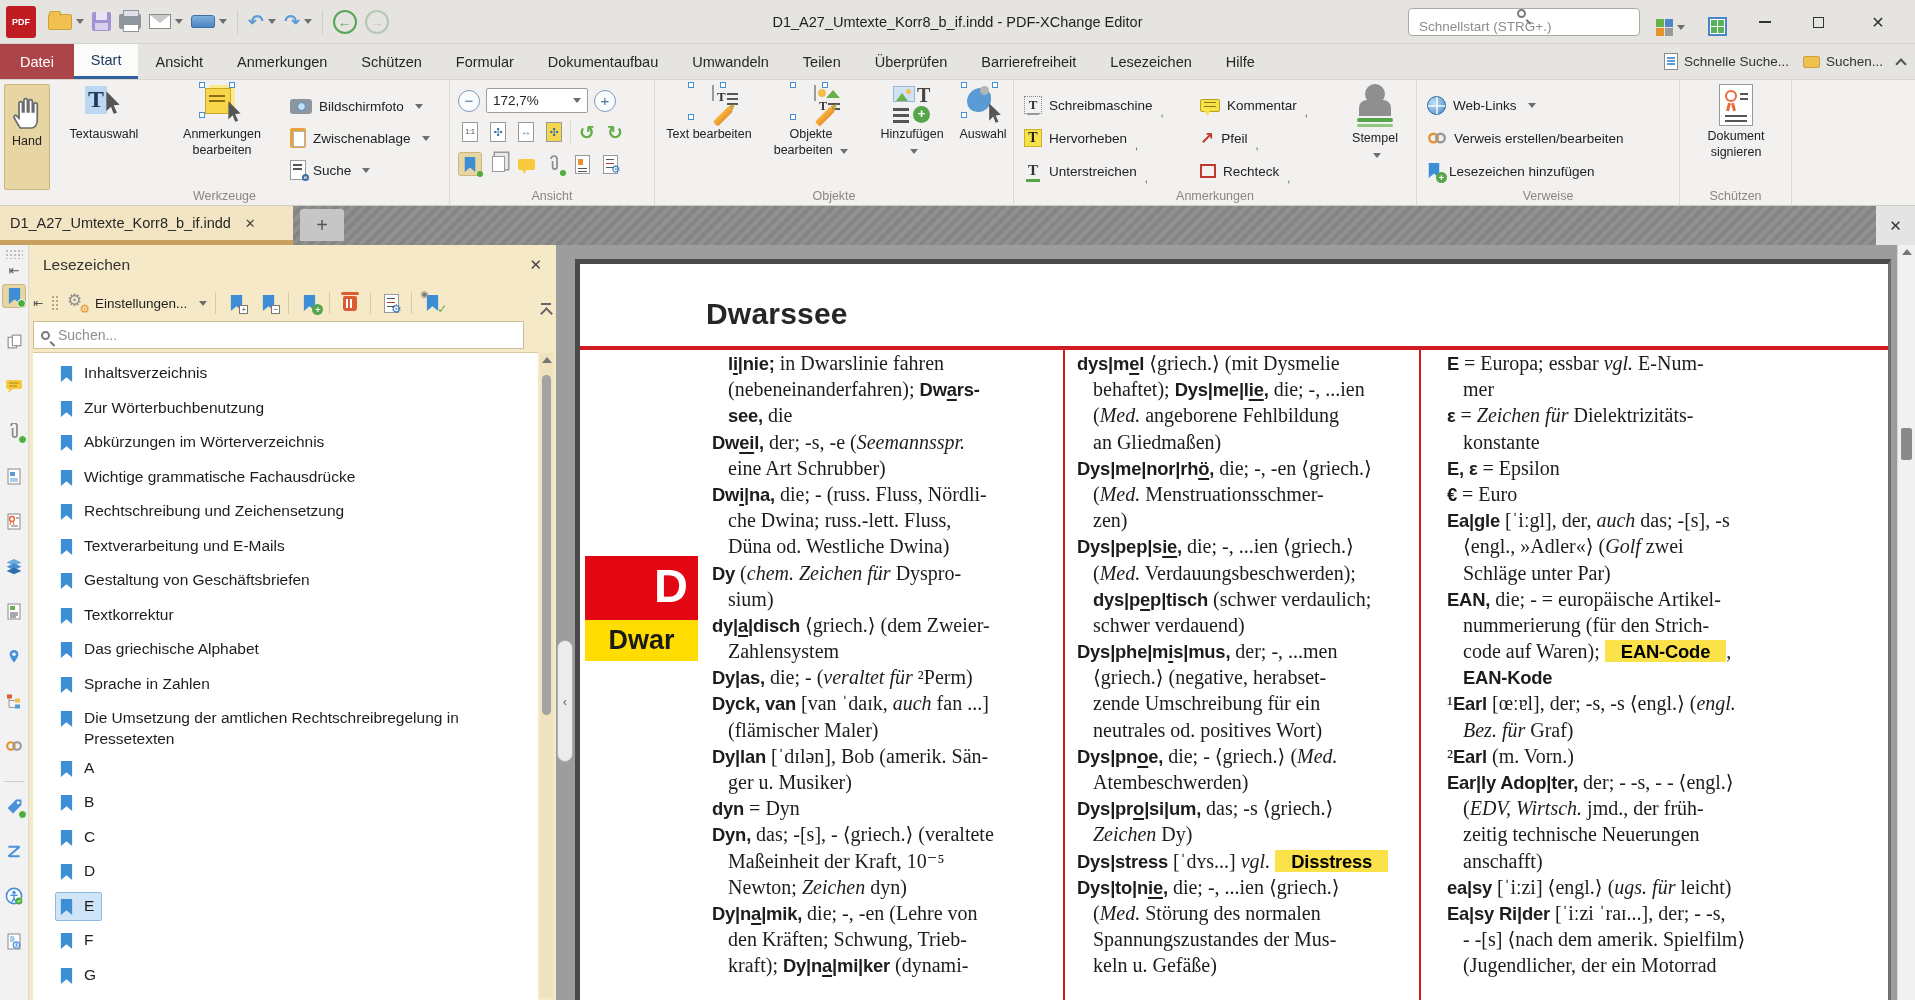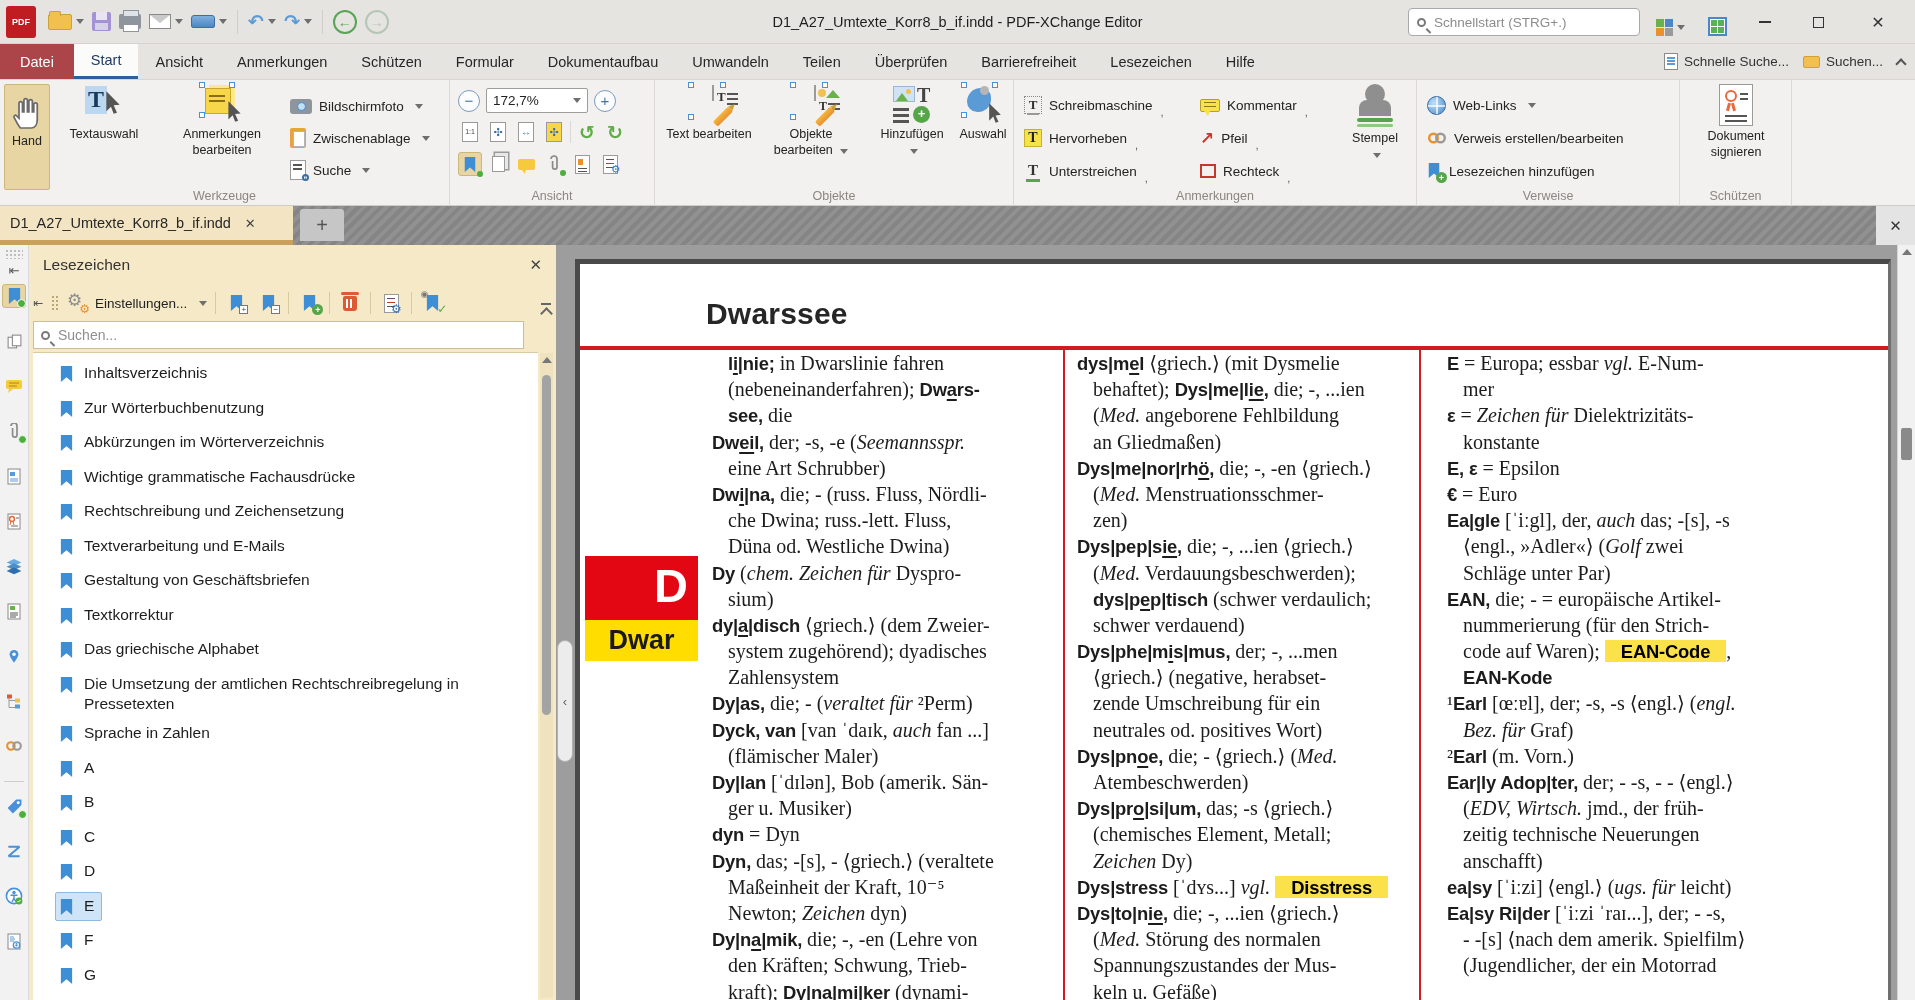--- a/index.html
+++ b/index.html
@@ -20,21 +20,21 @@
   .ic-print{width:22px;height:15px;background:#8f959d;border-radius:2px;position:relative;}
   .ic-print:before{content:"";position:absolute;left:4px;top:-4px;width:14px;height:5px;background:#dfe2e6;border:1px solid #8f959d;}
   .ic-print:after{content:"";position:absolute;left:4px;bottom:-3px;width:14px;height:6px;background:#fff;border:1px solid #8f959d;}
   .ic-mail{width:22px;height:15px;background:#fff;border:1px solid #8a8a8a;position:relative;}
   .ic-mail:before{content:"";position:absolute;left:0;top:0;border-left:10px solid transparent;border-right:10px solid transparent;border-top:8px solid #c9c9c9;}
   .ic-drive{width:24px;height:13px;background:linear-gradient(#7fb0e0,#4e86c2);border-radius:3px 3px 2px 2px;border:1px solid #3f6ea3;}
   .uglyph{font-size:19px;font-weight:bold;color:#5c9bd6;line-height:1;}
   .navc{width:24px;height:24px;border-radius:50%;border:2px solid #57a557;color:#57a557;font-size:14px;display:flex;align-items:center;justify-content:center;}
   .navc.dis{border-color:#b4c7b4;color:#b4c7b4;}
   #wtitle{position:absolute;left:0;right:0;top:0;height:44px;display:flex;align-items:center;justify-content:center;font-size:14.5px;color:#1e1e1e;pointer-events:none;}
-  #qsearch{position:absolute;left:1408px;top:8px;width:232px;height:28px;background:#fff;border:1px solid #a9a9a9;border-radius:4px;display:flex;align-items:center;padding:0 8px;}
+  #qsearch{position:absolute;left:1408px;top:8px;width:232px;height:28px;background:#fff;border:1px solid #a9a9a9;border-radius:4px;display:flex;align-items:center;padding:0 8px;flex-direction:column;}
   #qsearch input{border:none;outline:none;font-size:13.5px;color:#444;width:100%;font-family:inherit;}
   #qsearch input::placeholder{color:#8c8c8c;}
   .mag{width:9px;height:9px;border:2px solid #7a7a7a;border-radius:50%;position:relative;margin-right:6px;flex:none;}
   .mag:after{content:"";position:absolute;left:8px;top:8px;width:6px;height:2px;background:#7a7a7a;transform:rotate(45deg);transform-origin:0 0;}
   .sqset{display:grid;grid-template-columns:8px 8px;grid-gap:1px;}
   .sqset i{width:8px;height:8px;display:block;}
   .gridic{width:19px;height:19px;border:2px solid #4a86c8;display:grid;grid-template-columns:1fr 1fr;grid-gap:1px;padding:1px;background:#fff;}
   .gridic i{background:#59b159;}
   .winbtn{width:46px;height:34px;display:flex;align-items:center;justify-content:center;color:#333;}
   .minb{width:12px;border-bottom:2px solid #333;height:2px;}
@@ -737,29 +737,29 @@
             <path d="M2 1h12v17l-6-5-6 5z" fill="#3e8ed6"></path>
           </svg>
           <span>Das griechische Alphabet</span>
         </span>
       </div>
       <div class="bmi">
         <span class="iw">
           <svg width="15" height="18" viewBox="0 0 16 19">
             <path d="M2 1h12v17l-6-5-6 5z" fill="#3e8ed6"></path>
           </svg>
+          <span>Sprache in Zahlen</span>
+        </span>
+      </div>
+      <div class="bmi">
+        <span class="iw">
+          <svg width="15" height="18" viewBox="0 0 16 19">
+            <path d="M2 1h12v17l-6-5-6 5z" fill="#3e8ed6"></path>
+          </svg>
           <span>Die Umsetzung der amtlichen Rechtschreibregelung in Pressetexten</span>
-        </span>
-      </div>
-      <div class="bmi">
-        <span class="iw">
-          <svg width="15" height="18" viewBox="0 0 16 19">
-            <path d="M2 1h12v17l-6-5-6 5z" fill="#3e8ed6"></path>
-          </svg>
-          <span>Sprache in Zahlen</span>
         </span>
       </div>
       <div class="bmi">
         <span class="iw">
           <svg width="15" height="18" viewBox="0 0 16 19">
             <path d="M2 1h12v17l-6-5-6 5z" fill="#3e8ed6"></path>
           </svg>
           <span>A</span>
         </span>
       </div>
@@ -833,21 +833,20 @@
         <div class="ln c">(nebeneinanderfahren); <b>Dw<span class="st">a</span>rs-</b></div>
         <div class="ln c"><b>see,</b> die</div>
         <div class="ln f"><b>Dw<span class="st">ei</span>l,</b> der; -s, -e (<i>Seemannsspr.</i></div>
         <div class="ln c">eine Art Schrubber)</div>
         <div class="ln f"><b>Dw<span class="st">i</span>|na,</b> die; - (russ. Fluss, Nördli-</div>
         <div class="ln c">che Dwina; russ.-lett. Fluss,</div>
         <div class="ln c">Düna od. Westliche Dwina)</div>
         <div class="ln f"><b>Dy</b> (<i>chem. Zeichen für</i> Dyspro-</div>
         <div class="ln c">sium)</div>
         <div class="ln f"><b>dy|<span class="st">a</span>|disch</b> ⟨griech.⟩ (dem Zweier-</div>
-        <div class="ln c">system zugehörend); dyadisches</div>
         <div class="ln c">Zahlensystem</div>
         <div class="ln f"><b>Dy|as,</b> die; - (<i>veraltet für</i> ²Perm)</div>
         <div class="ln f"><b>Dyck, van</b> [van ˈdaɪk, <i>auch</i> fan ...]</div>
         <div class="ln c">(flämischer Maler)</div>
         <div class="ln f"><b>Dy|lan</b> [ˈdɪlən], Bob (amerik. Sän-</div>
         <div class="ln c">ger u. Musiker)</div>
         <div class="ln f"><b>dyn</b> = Dyn</div>
         <div class="ln f"><b>Dyn,</b> das; -[s], - ⟨griech.⟩ (veraltete</div>
         <div class="ln c">Maßeinheit der Kraft, 10⁻⁵</div>
         <div class="ln c">Newton; <i>Zeichen</i> dyn)</div>
@@ -867,21 +866,20 @@
         <div class="ln c">(<i>Med.</i> Verdauungsbeschwerden);</div>
         <div class="ln c"><b>dys|p<span class="st">e</span>p|tisch</b> (schwer verdaulich;</div>
         <div class="ln c">schwer verdauend)</div>
         <div class="ln f"><b>Dys|phe|m<span class="st">i</span>s|mus,</b> der; -, ...men</div>
         <div class="ln c">⟨griech.⟩ (negative, herabset-</div>
         <div class="ln c">zende Umschreibung für ein</div>
         <div class="ln c">neutrales od. positives Wort)</div>
         <div class="ln f"><b>Dys|pn<span class="st">o</span>e,</b> die; - ⟨griech.⟩ (<i>Med.</i></div>
         <div class="ln c">Atembeschwerden)</div>
         <div class="ln f"><b>Dys|pr<span class="st">o</span>|si|um,</b> das; -s ⟨griech.⟩</div>
-        <div class="ln c">(chemisches Element, Metall;</div>
         <div class="ln c"><i>Zeichen</i> Dy)</div>
         <div class="ln f"><b>Dys|stress</b> [ˈdʏs...] <i>vgl.</i> <mark style="background: rgb(251, 226, 75);"><b>Disstress</b></mark></div>
         <div class="ln f"><b>Dys|to|n<span class="st">ie</span>,</b> die; -, ...ien ⟨griech.⟩</div>
         <div class="ln c">(<i>Med.</i> Störung des normalen</div>
         <div class="ln c">Spannungszustandes der Mus-</div>
         <div class="ln c">keln u. Gefäße)</div>
       </div>
     <div class="dcol" id="col3">
         <div class="ln f"><b>E</b> = Europa; essbar <i>vgl.</i> E-Num-</div>
         <div class="ln c">mer</div>

